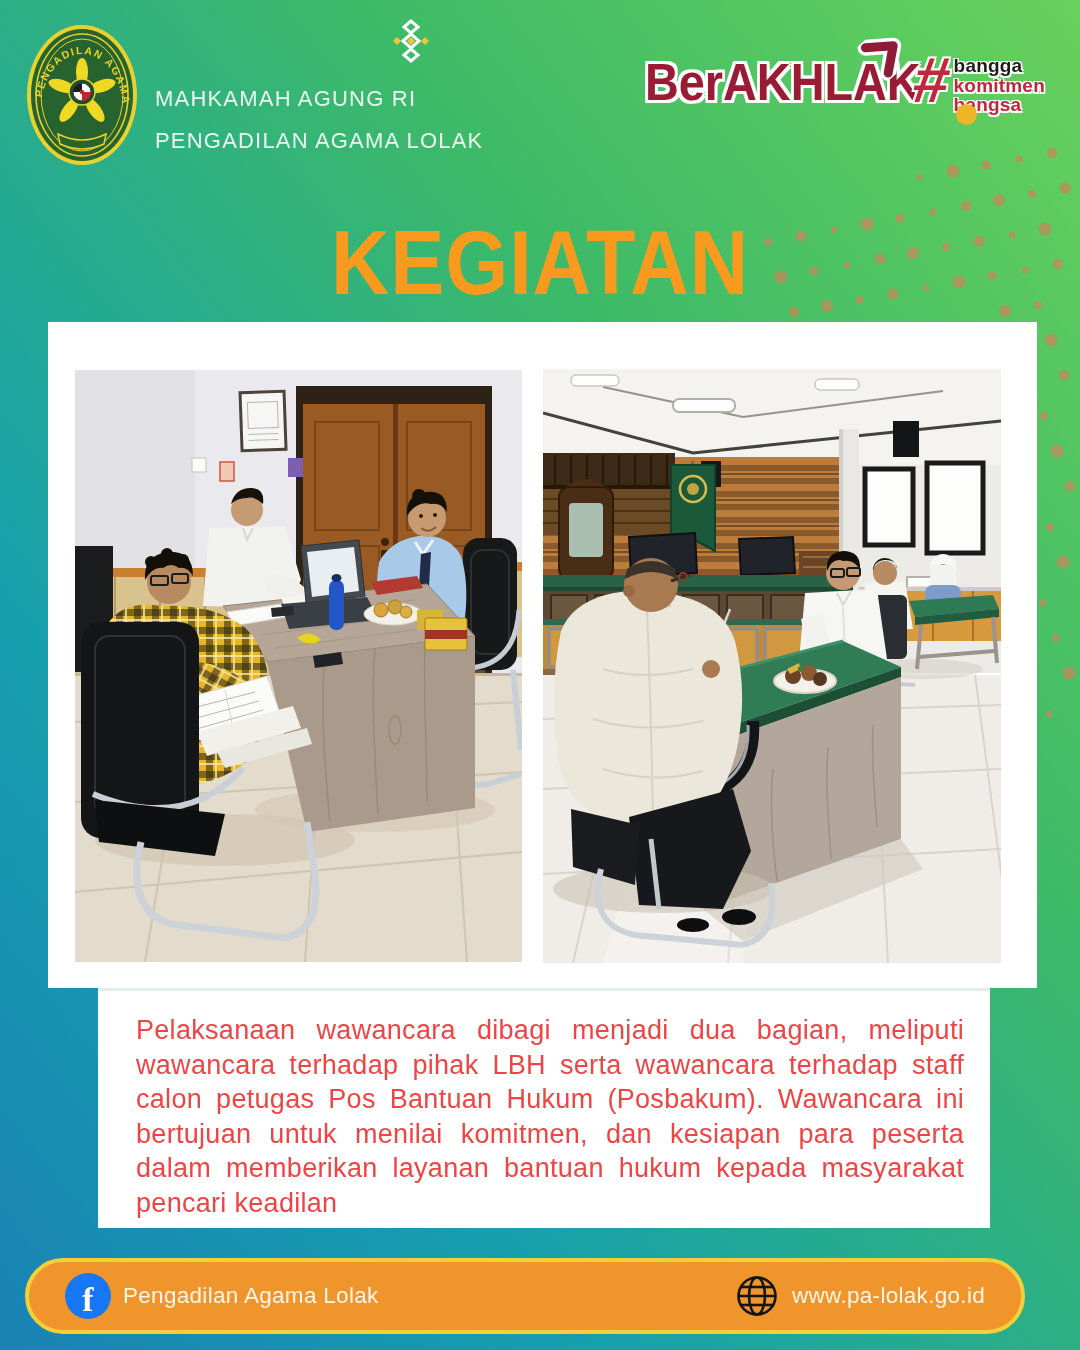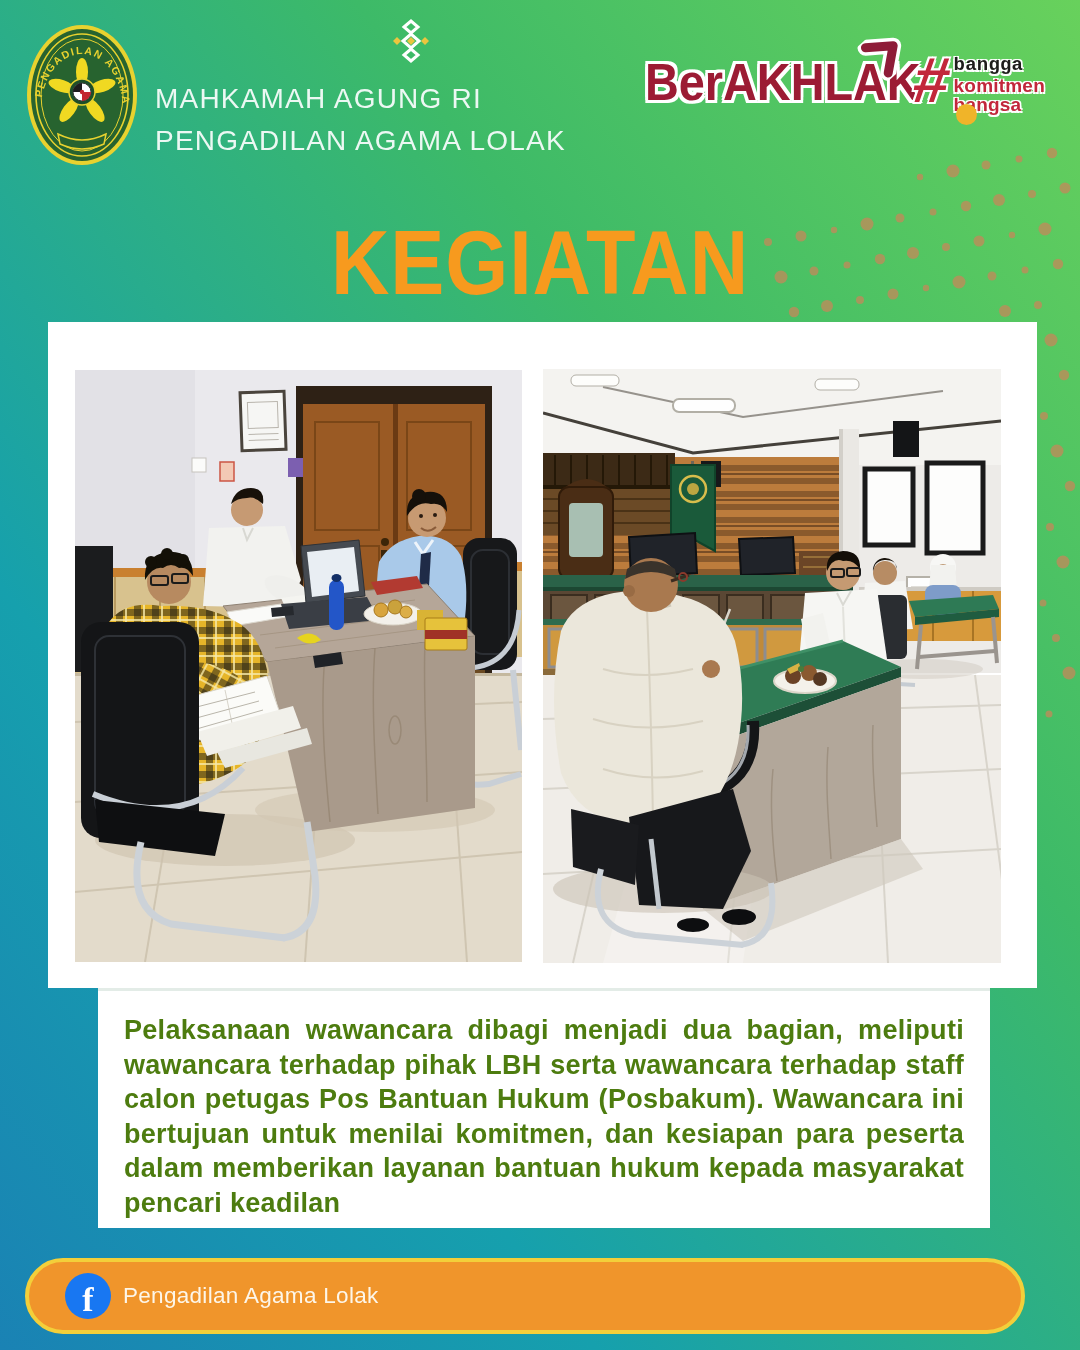--- a/index.html
+++ b/index.html
@@ -6,50 +6,50 @@
   .page{
     position:relative;width:1080px;height:1350px;overflow:hidden;
     background:linear-gradient(52deg,#1a82b4 0%,#16a0ad 28%,#3dba68 66%,#68d15c 100%);
     font-family:"Liberation Sans",sans-serif;
   }
   .dots{position:absolute;left:0;top:0;width:1080px;height:1350px;z-index:1;pointer-events:none;}
   .layer{position:absolute;z-index:2;}
 
   
   .seal{left:24px;top:22px;width:116px;height:146px;}
-  .org{left:155px;top:78px;color:#ecf8f3;font-size:28px;letter-spacing:1.2px;line-height:42px;}
+  .org{left:155px;top:78px;color:#ecf8f3;font-size:22px;letter-spacing:1.2px;line-height:42px;}
   .diamond{left:390px;top:18px;width:42px;height:46px;}
   .berakhlak{left:645px;top:52px;font-size:52px;font-weight:800;color:#9c1b34;
     transform:scaleX(.9);transform-origin:left top;letter-spacing:0;
     text-shadow:-3px -3px 0 #fff,3px -3px 0 #fff,-3px 3px 0 #fff,3px 3px 0 #fff,0 -3px 0 #fff,0 3px 0 #fff,-3px 0 0 #fff,3px 0 0 #fff;}
   .ber-arrow{left:862px;top:30px;width:46px;height:46px;transform:rotate(-42deg);}
   .hashtag{left:914px;top:48px;display:flex;align-items:flex-start;}
   .hash-sym{font-size:64px;font-weight:800;color:#c2273b;transform:skewX(-8deg);line-height:64px;
     text-shadow:-2px -2px 0 #fff,2px -2px 0 #fff,-2px 2px 0 #fff,2px 2px 0 #fff;}
   .hash-words{margin-left:4px;margin-top:8px;display:flex;flex-direction:column;font-weight:800;font-size:19px;line-height:19.5px;letter-spacing:.2px;}
   .hash-words span{text-shadow:-1.5px -1.5px 0 #fff,1.5px -1.5px 0 #fff,-1.5px 1.5px 0 #fff,1.5px 1.5px 0 #fff;}
-  .hw1{color:#1d1d1b;font-family:Liberation Mono, monospace;}.hw2,.hw3{color:#c2273b;}
+  .hw1{color:#1d1d1b;}.hw2,.hw3{color:#c2273b;}
   .ydot{left:956px;top:104px;width:21px;height:21px;border-radius:50%;background:#f0b429;}
 
   
   .title{left:0;top:212px;width:1080px;text-align:center;margin:0;
     font-size:90px;font-weight:800;color:#f79a1e;letter-spacing:1px;
     transform:scaleX(.9);transform-origin:center top;}
 
   
   .card{left:48px;top:322px;width:989px;height:666px;background:#ffffff;}
   .photo{position:absolute;margin:0;}
   .photo-left{left:27px;top:48px;width:447px;height:592px;}
   .photo-right{left:495px;top:46px;width:458px;height:596px;}
   .photo svg{display:block;width:100%;height:100%;}
 
   
   .textblock{left:98px;top:988px;width:892px;height:240px;background:#ffffff;border-top:3px solid #e3ece7;box-sizing:border-box;}
-  .textblock p{margin:0;padding:22px 26px 0 26px;font-size:27px;line-height:34.5px;color:#4d7c0f;
-    text-align:justify;letter-spacing:.3px;font-weight:700;}
+  .textblock p{margin:0;padding:22px 26px 0 38px;font-size:27px;line-height:34.5px;color:#ef4444;
+    text-align:justify;letter-spacing:.3px;font-weight:400;}
 
   
   .contactbar{left:25px;top:1258px;width:1000px;height:76px;background:#f0952b;
     border:4px solid #f3cf3a;border-radius:42px;box-sizing:border-box;
     display:flex;align-items:center;justify-content:space-between;padding:0 36px;z-index:3;}
   .contact{display:flex;align-items:center;gap:12px;color:#fdf6e9;font-size:22.5px;letter-spacing:.3px;}
   .fb-icon{width:46px;height:46px;border-radius:50%;background:#1877f2;display:flex;align-items:flex-end;justify-content:center;overflow:hidden;}
   .fb-icon span{color:#fff;font-size:34px;font-weight:700;line-height:38px;font-family:"Liberation Serif",serif;}
   .ig-icon{width:44px;height:44px;border-radius:11px;position:relative;
     background:radial-gradient(circle at 30% 115%,#fdc468 8%,#e1306c 55%,#a42bb5 100%);}
@@ -536,14 +536,26 @@
     <p>Pelaksanaan wawancara dibagi menjadi dua bagian, meliputi wawancara terhadap pihak LBH serta wawancara terhadap staff calon petugas Pos Bantuan Hukum (Posbakum). Wawancara ini bertujuan untuk menilai komitmen, dan kesiapan para peserta dalam memberikan layanan bantuan hukum kepada masyarakat pencari keadilan</p>
   </section>
 
   <footer class="layer contactbar">
     <div class="contact">
       <span class="fb-icon">
           <span>f</span>
         </span>
       <span>Pengadilan Agama Lolak</span>
     </div>
+    <div class="contact">
+      <svg width="46" height="46" viewBox="0 0 46 46">
+        <g fill="none" stroke="#141414" stroke-width="2.6">
+          <circle cx="23" cy="23" r="18.5"></circle>
+          <ellipse cx="23" cy="23" rx="8" ry="18.5"></ellipse>
+          <line x1="4.5" y1="23" x2="41.5" y2="23"></line>
+          <line x1="7" y1="14" x2="39" y2="14"></line>
+          <line x1="7" y1="32" x2="39" y2="32"></line>
+        </g>
+      </svg>
+      <span>www.pa-lolak.go.id</span>
+    </div>
   </footer>
 </div>
 
 </body></html>

